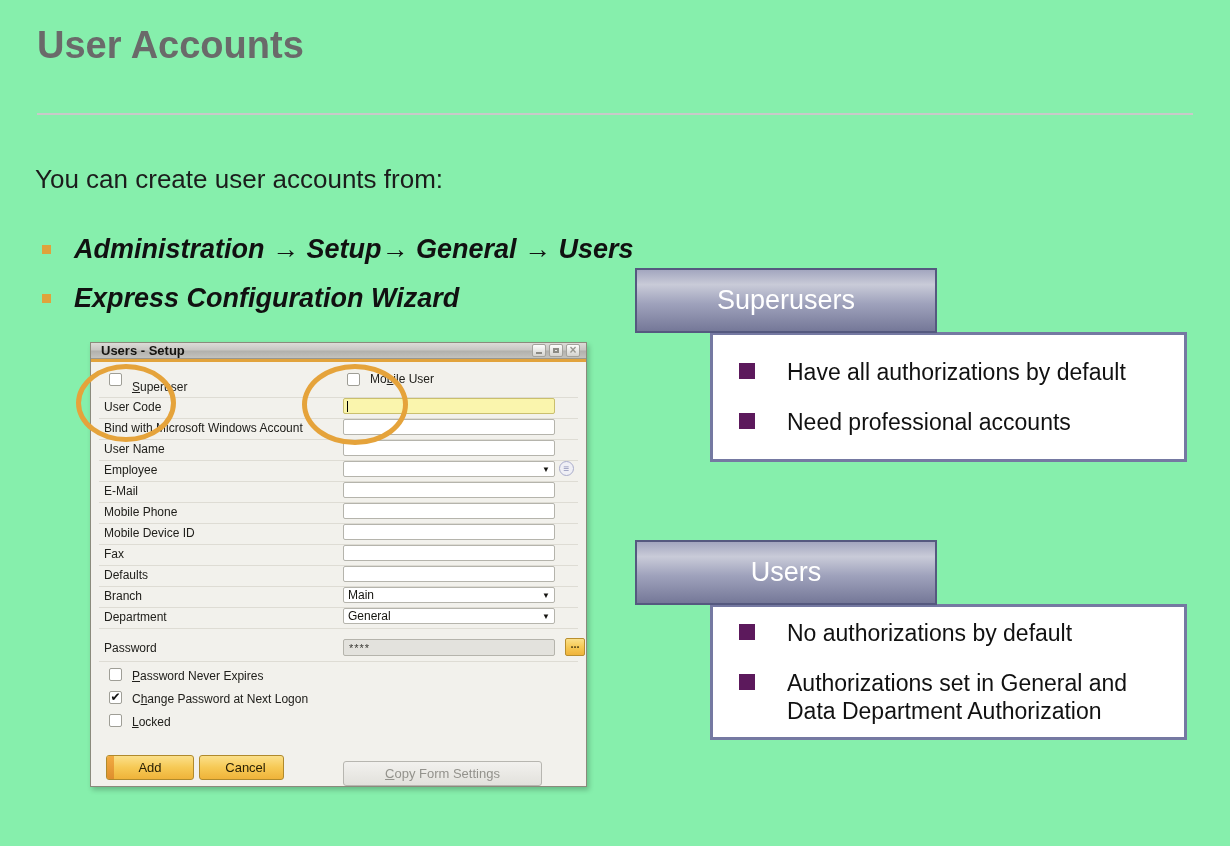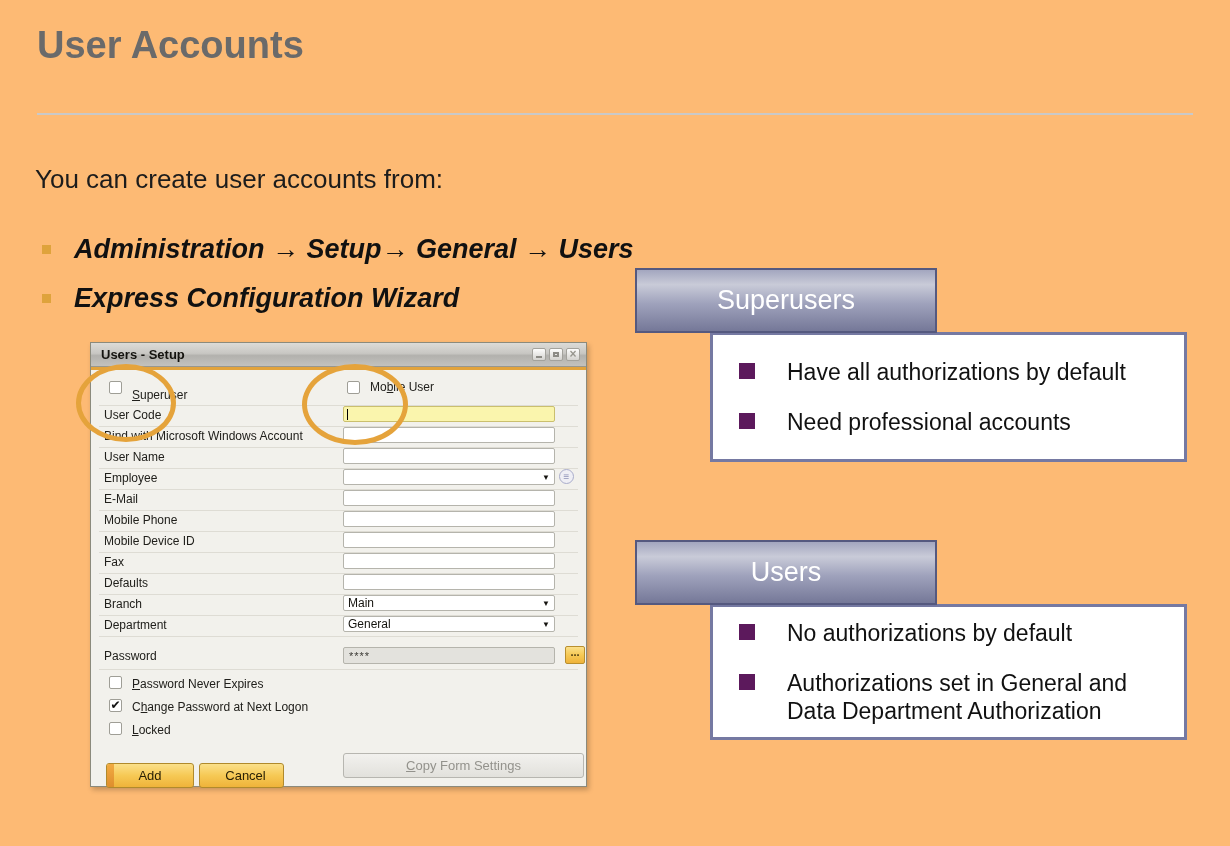--- a/index.html
+++ b/index.html
@@ -1,32 +1,32 @@
 <!DOCTYPE html>
 <html><head>
 <meta charset="utf-8">
 <style>
   html,body{margin:0;padding:0;background:#fff;}
-  .slide{position:relative;width:1230px;height:846px;background:#fdba74;overflow:hidden;
+  .slide{position:relative;width:1230px;height:846px;background:#86efac;overflow:hidden;
          font-family:"Liberation Sans",sans-serif;}
 
   
   .page-title{position:absolute;left:37px;top:24px;font-size:38px;font-weight:bold;color:#6a6a6a;}
   .rule{position:absolute;left:37px;top:113px;width:1156px;height:2px;background:#c9c9c9;}
   .intro{position:absolute;left:35px;top:164px;font-size:26px;color:#1c1c1c;}
   .slide-bullet{position:absolute;left:42px;display:flex;align-items:center;}
   .slide-bullet .sq{width:9px;height:9px;background:#dfa33c;margin-right:23px;flex:none;}
   .slide-bullet .txt{font-size:27px;font-weight:bold;font-style:italic;color:#111;line-height:34px;}
   .b1{top:232px;} .b2{top:281px;}
 
   
   .dialog{position:absolute;left:90px;top:342px;width:497px;height:445px;background:#f2f1ec;
           border:1px solid #8b8a7c;box-shadow:2px 3px 5px rgba(0,0,0,.22);box-sizing:border-box;
           font-size:12px;color:#21201c;}
-  .titlebar{height:24px;background:linear-gradient(180deg,#dcdbd7 0%,#c8c7c3 45%,#b2b1ad 55%,#c3c2be 100%);
+  .titlebar{height:16px;background:linear-gradient(180deg,#dcdbd7 0%,#c8c7c3 45%,#b2b1ad 55%,#c3c2be 100%);
             display:flex;align-items:center;padding:0 6px 0 10px;border-bottom:1px solid #98978f;box-sizing:border-box;}
   .titlebar .t{font-weight:bold;font-size:13px;color:#14130f;flex:1;}
   .winbtn{width:14px;height:13px;margin-left:3px;background:linear-gradient(180deg,#fdfdfc,#d4d3cf);
           border:1px solid #a3a29c;box-sizing:border-box;position:relative;border-radius:2px;flex:none;
           color:#98978f;text-align:center;}
   .winbtn.min::after{content:"";position:absolute;left:3px;right:3px;bottom:2px;height:2px;background:#8c8b85;}
   .winbtn.max::after{content:"";position:absolute;left:3px;right:3px;top:3px;bottom:3px;border:2px solid #8c8b85;}
   .winbtn.cls{font-size:12px;line-height:10px;font-weight:bold;}
   .goldline{height:3px;background:#e2a33c;}
   .dbody{position:relative;height:416px;margin:0 8px;}
@@ -62,22 +62,22 @@
   .orow .cblabel{left:33px;top:4px;}
 
   .btnrow{position:absolute;left:0;right:0;top:383px;height:25px;}
   .btn{position:absolute;top:0;height:25px;border-radius:3px;font-size:13px;display:flex;align-items:center;
        justify-content:center;box-sizing:border-box;overflow:hidden;}
   .btn-gold{background:linear-gradient(180deg,#fbe08a 0%,#f6c955 50%,#efb33a 100%);border:1px solid #b08a2c;color:#2a2106;margin-top:10px;}
   .btn-add{left:7px;width:88px;}
   .btn-add::before{content:"";position:absolute;left:0;top:0;bottom:0;width:7px;
                    background:linear-gradient(180deg,#f2ab41,#de8e2d);}
   .btn-cancel{left:100px;width:85px;padding-left:8px;}
-  .btn-copy{left:244px;width:241px;background:linear-gradient(180deg,#f2f1ee,#e2e1dc);
-            border:1px solid #b7b6b0;color:#93928c;}
+  .btn-copy{left:244px;width:199px;background:linear-gradient(180deg,#f2f1ee,#e2e1dc);
+            border:1px solid #b7b6b0;color:#93928c;margin-top:16px;}
 
   .ellipse{position:absolute;border:5px solid #e5a33b;border-radius:50%;z-index:5;}
   .e1{left:76px;top:364px;width:90px;height:68px;}
   .e2{left:302px;top:364px;width:96px;height:71px;}
 
   
   .hdr-box{position:absolute;left:635px;width:302px;height:65px;border:2px solid #55597f;box-sizing:border-box;
            background:linear-gradient(180deg,#a3a6bf 0%,#c9cbd8 24%,#9fa2bc 55%,#757898 100%);
            display:flex;align-items:center;justify-content:center;color:#ffffff;font-size:27px;z-index:3;}
   .hdr-sup{top:268px;} .hdr-usr{top:540px;}

